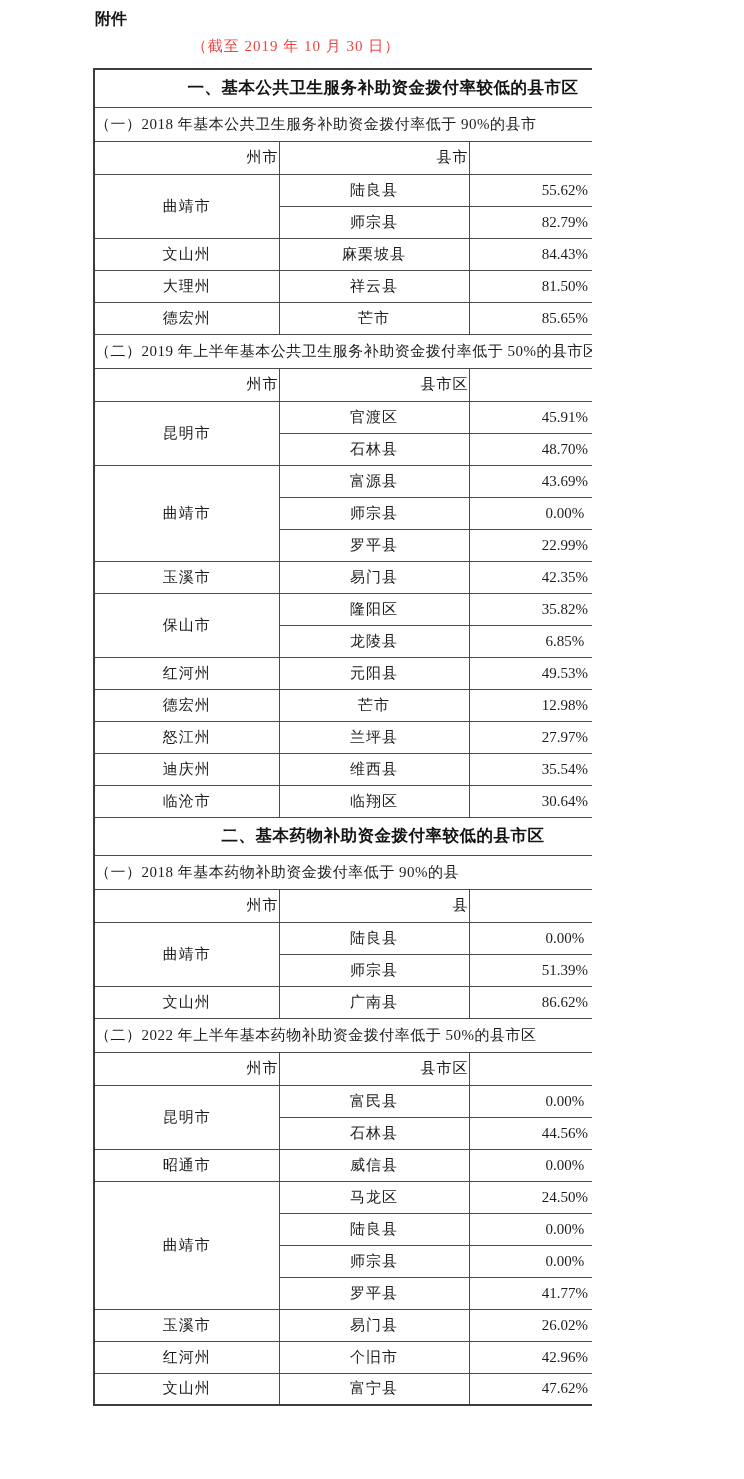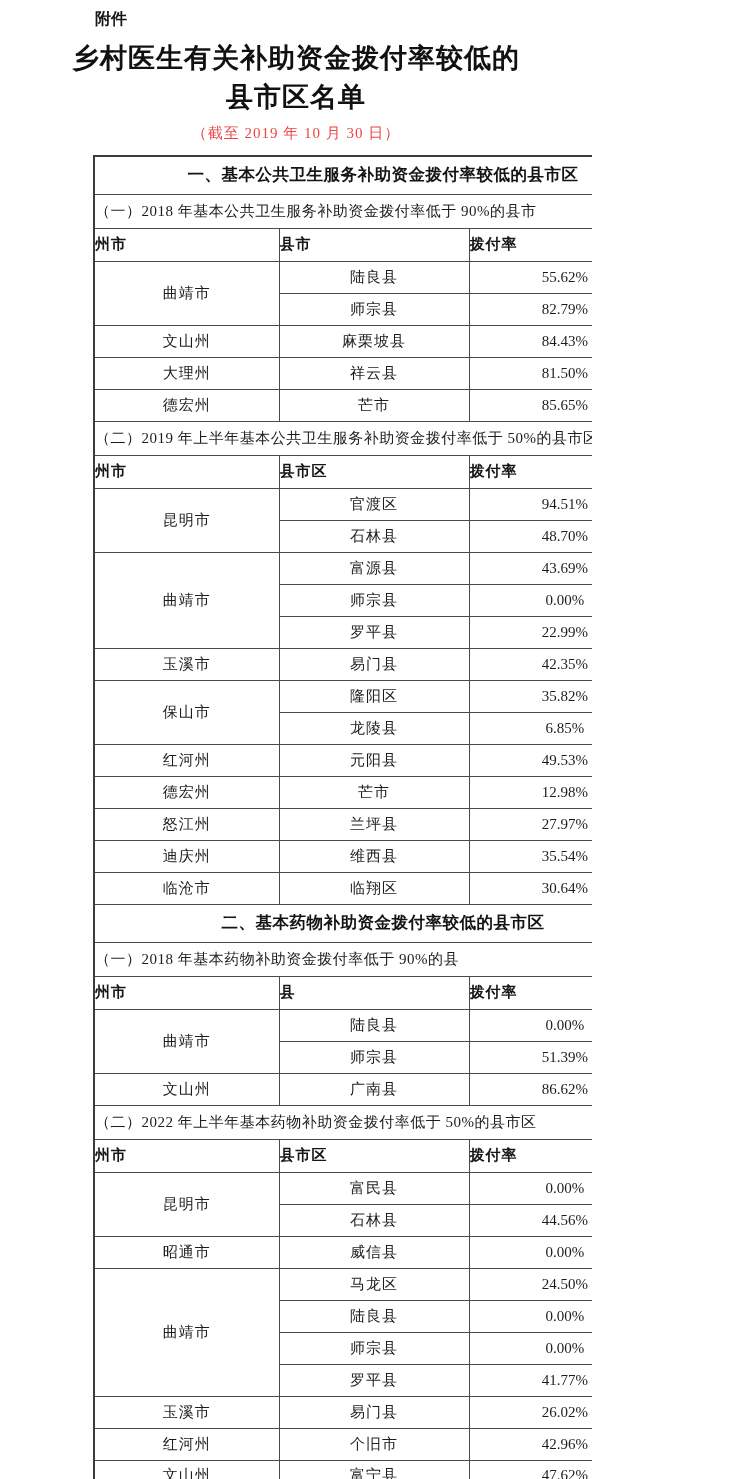--- a/index.html
+++ b/index.html
@@ -65,44 +65,43 @@
   .caption-cell {
     height: 34px;
     text-align: left;
     vertical-align: middle;
     font-size: 15px;
     letter-spacing: 0.5px;
     color: #1c1c1c;
   }
   .col-header {
     height: 33px;
-    text-align: left;
-    vertical-align: middle;
-    font-weight: 700;
+    text-align: right;
+    vertical-align: middle;
+    font-weight: 400;
     font-size: 15px;
     letter-spacing: 1px;
     color: #161616;
   }
   .state-cell, .county-cell, .rate-cell {
     height: 32px;
     text-align: center;
     vertical-align: middle;
     font-size: 15px;
     letter-spacing: 1px;
     color: #1c1c1c;
   }
   .rate-cell { letter-spacing: 0; }
 </style>
 </head>
 <body>
 
 <div class="page">
   <div class="attachment">附件</div>
 
-  <h1 class="title"><span>乡村医生有关补助资金拨付率较低的</span><br><span>县市区名单</span></h1>
 
   <div class="subtitle">（截至 2019 年 10 月 30 日）</div>
 
   <table class="main-table">
     <colgroup>
       <col style="width:185px">
       <col style="width:190px">
       <col style="width:192px">
     </colgroup>
     <tbody id="table-body">
@@ -145,21 +144,21 @@
           <td class="caption-cell" colspan="3">（二）2019 年上半年基本公共卫生服务补助资金拨付率低于 50%的县市区</td>
         </tr>
         <tr>
           <th class="col-header">州市</th>
           <th class="col-header">县市区</th>
           <th class="col-header">拨付率</th>
         </tr>
         <tr>
           <td class="state-cell" rowspan="2">昆明市</td>
           <td class="county-cell">官渡区</td>
-          <td class="rate-cell">94.51%</td>
+          <td class="rate-cell">45.91%</td>
         </tr>
         <tr>
           <td class="county-cell">石林县</td>
           <td class="rate-cell">48.70%</td>
         </tr>
         <tr>
           <td class="state-cell" rowspan="3">曲靖市</td>
           <td class="county-cell">富源县</td>
           <td class="rate-cell">43.69%</td>
         </tr>

